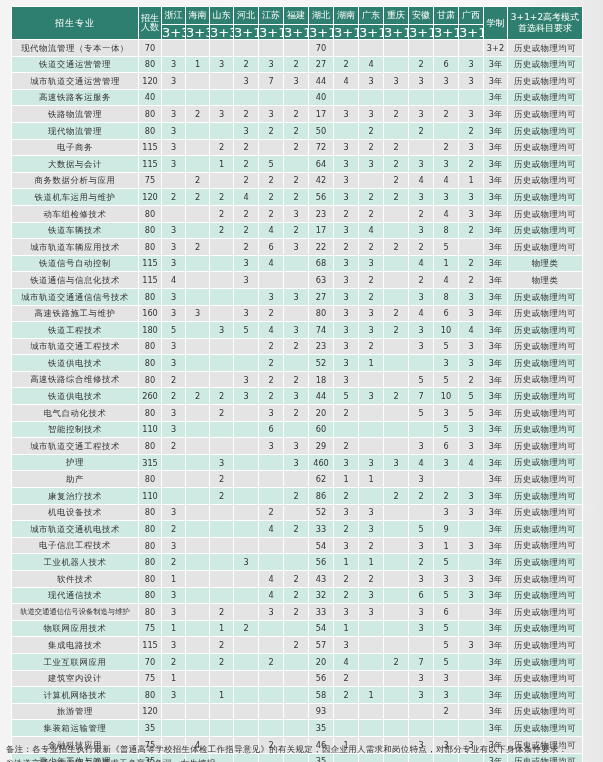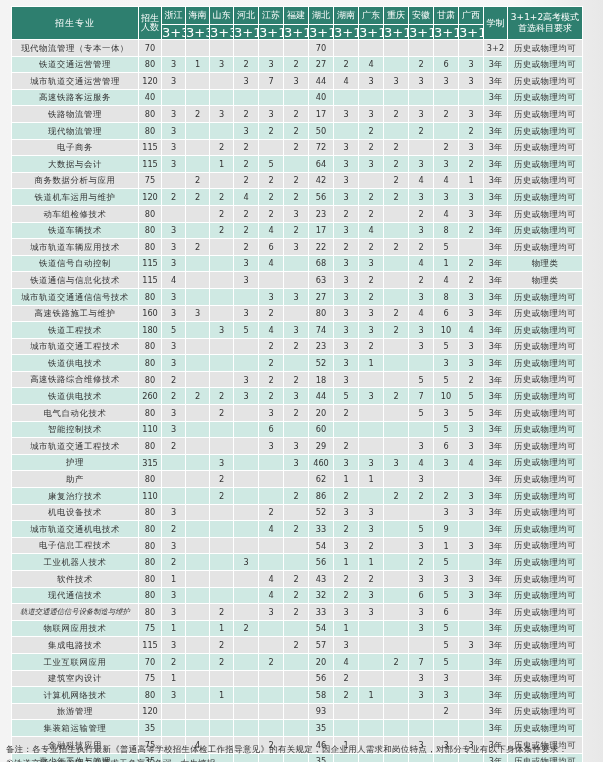--- a/index.html
+++ b/index.html
@@ -20,21 +20,21 @@
   thead th { background:#2e7f6f; color:#fff; font-weight:normal; }
   thead tr.h1 th { height:17px; font-size:9px; }
   thead tr.h2 th { height:14px; font-size:13px;text-align:center; }
   th.major-h { font-size:9.5px; letter-spacing:1px; }
   th.count-h { font-size:9px; line-height:1.05; }
   th.req-h { font-size:7.6px; line-height:1.2; }
   tbody td { height:15.6px; }
   tbody tr:nth-child(odd) td { background:#e4e4e4; }
   tbody tr:nth-child(even) td { background:#cfe9e3; }
   tbody td.major { font-size:8.4px; letter-spacing:0.6px; }
-  tbody td.major.small { font-size:7.3px; letter-spacing:0;font-style:italic; }
+  tbody td.major.small { font-size:7.3px; letter-spacing:0; }
   tbody td.req { font-size:8.4px; letter-spacing:0.5px;margin-left:8px; }
   .notes { position:absolute; left:6px; top:743px; width:597px; font-size:8.4px; color:#333; line-height:13.5px; letter-spacing:0.4px; }
   .notes div { white-space:nowrap; }
 </style>
 </head>
 <body>
 
 <div class="wrap">
   <table>
     <colgroup>

